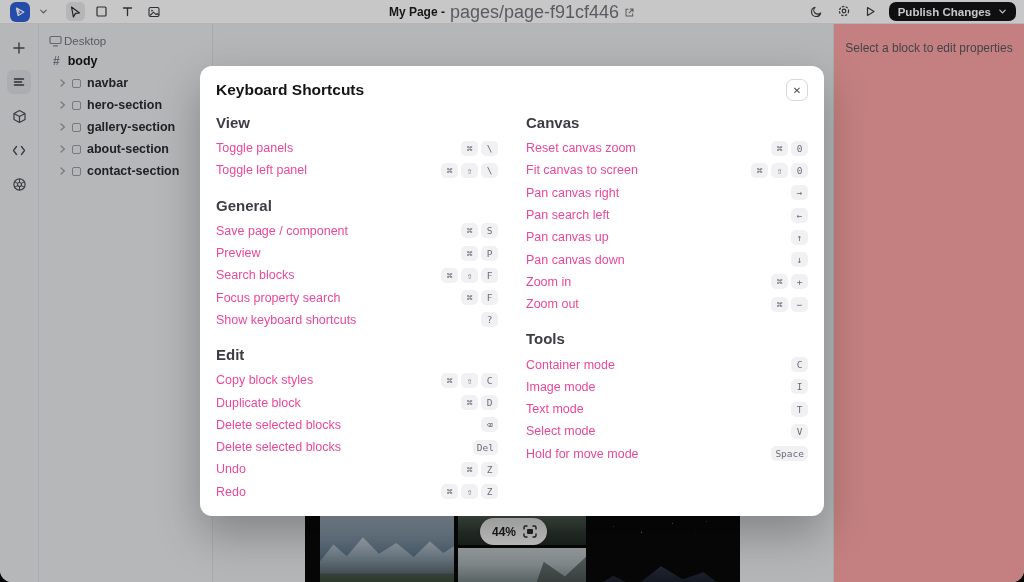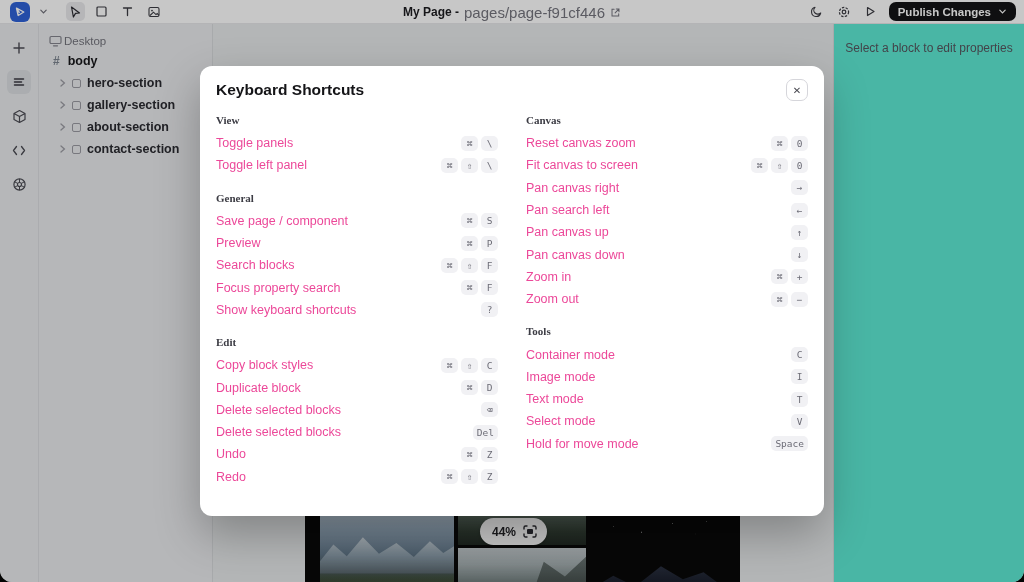--- a/index.html
+++ b/index.html
@@ -15,22 +15,22 @@
               display:flex; align-items:center; justify-content:center; margin-left:2px; cursor:pointer; }
   .tb-ic { display:inline-flex; align-items:center; justify-content:center; width:18px; height:18px;
            border-radius:4px; color:#44444c; cursor:pointer; }
   .tb-chev { margin-left:4px; color:#6f6f78; }
   .toolgroup { display:flex; gap:7px; margin-left:14px; align-items:center; }
   .tool { width:19px; height:19px; display:flex; align-items:center; justify-content:center; border-radius:5px; color:#3c3c43; }
   .tool.active { background:#e9e9ec; }
   .tb-title { position:absolute; left:0; right:0; top:0; height:24px; display:flex; align-items:center;
               justify-content:center; gap:5px; pointer-events:none; }
   .tb-title .main { font-size:12px; font-weight:700; color:#1d1d21; }
-  .tb-title .path { font-size:15px; color:#75757e; }
-  .tb-right { margin-left:auto; display:flex; align-items:center; gap:9px; }
+  .tb-title .path { font-size:18px; color:#75757e; }
+  .tb-right { margin-left:auto; display:flex; gap:9px; }
   .publish-btn { height:19px; background:var(--publish,#141416); color:#fff; border:none; border-radius:7px;
                  font-size:11.5px; font-weight:600; display:flex; align-items:center; gap:7px; padding:0 9px;
                  font-family:inherit; cursor:pointer; }
 
   
   .rail { position:absolute; top:24px; bottom:0; left:0; width:39px; background:#e9ebed;
           border-right:1px solid #dbdde0; display:flex; flex-direction:column; align-items:center;
           padding-top:12px; gap:10px; z-index:2; }
   .rail-btn { width:24px; height:24px; display:flex; align-items:center; justify-content:center;
               border-radius:6px; color:#4c4c54; cursor:pointer; }
@@ -41,21 +41,21 @@
   .device-row { display:flex; align-items:center; gap:2px; padding:3px 0 3px 10px; color:#73737c; font-size:11.5px; }
   .body-row { display:flex; align-items:center; gap:8px; padding:4px 0 4px 14px; height:22px; }
   .body-row .hash { color:#7d8590; font-size:12px; font-weight:600; }
   .body-row .lbl { color:#17171a; font-size:12.5px; font-weight:700; }
   .tree-item { display:flex; align-items:center; gap:6px; height:22px; padding-left:20px; cursor:pointer; }
   .tree-item .chev { color:#9b9ba3; display:flex; }
   .tree-item .sq { width:9px; height:9px; border:1.2px solid #9a9aa2; border-radius:2px; }
   .tree-item .lbl { color:#2b2b31; font-size:12.5px; font-weight:600; }
 
   .canvas { position:absolute; top:24px; bottom:0; left:213px; width:620px; background:#e7e9eb; z-index:1; }
-  .props { position:absolute; top:24px; bottom:0; right:0; width:191px; background:#5eead4;
+  .props { position:absolute; top:24px; bottom:0; right:0; width:191px; background:#fca5a5;
            border-left:1px solid #d8dadd; text-align:center; padding-top:17px; z-index:2; }
   .props .empty { font-size:12px; color:#56565e; }
 
   
   .gallery { position:absolute; left:92px; top:492px; width:435px; height:90px; background:#0a0a0a;
              display:flex; gap:4px; padding:0 21px 0 15px; }
   .ph { position:relative; overflow:hidden; }
   .ph-a { width:134px; height:100%;
           background:linear-gradient(180deg,#aebfcd 0%,#93a8ba 16%,#7e93a5 28%,#62788a 42%,#4b5a60 56%,#42503f 72%,#2b3a2a 88%,#1f2d1d 100%); }
   .ph-a::before { content:""; position:absolute; left:0; right:0; top:18%; height:46%;
@@ -91,21 +91,21 @@
   .overlay { position:absolute; inset:0; background:var(--overlay,rgba(0,0,0,0.22)); z-index:10; }
   .modal { position:absolute; left:200px; top:66px; width:624px; height:450px; background:#ffffff;
            border-radius:12px; z-index:20; padding:13px 16px 14px; box-shadow:0 18px 45px rgba(0,0,0,.28); }
   .modal-head { display:flex; align-items:center; justify-content:space-between; }
   .modal-title { font-size:15.5px; font-weight:700; color:#141417; }
   .close-btn { width:22px; height:22px; border:1px solid #d6d6db; background:#fff; border-radius:7px;
                color:#47474f; font-size:10px; display:flex; align-items:center; justify-content:center;
                cursor:pointer; font-family:inherit; }
   .cols { display:flex; gap:28px; margin-top:6px; }
   .col { flex:1; min-width:0; }
-  .sec-title { font-size:11px; font-weight:600; color:#3c3c44; margin:15px 0 6px;font-family:Liberation Serif, serif; }
+  .sec-title { font-size:15px; font-weight:600; color:#3c3c44; margin:15px 0 6px; }
   .sec:first-child .sec-title { margin-top:7px; }
   .srow { display:flex; align-items:center; justify-content:space-between; height:22.3px; }
   .slabel { font-size:12.5px; color:#ec4899; }
   .keys { display:flex; gap:3px; }
   kbd { min-width:17px; height:15px; padding:0 4px; background:#f1f1f4; border-radius:5px;
         display:inline-flex; align-items:center; justify-content:center;
         font-family:"DejaVu Sans Mono","DejaVu Sans",monospace; font-size:9.5px; color:#6c6c76; }
 
   svg { display:block; }
 </style>
@@ -247,20 +247,29 @@
               <path d="M4.5 10.8 H8.5" stroke="#84848d" stroke-width="1.2" stroke-linecap="round"></path>
             </svg>
         </span>
         <span>Desktop</span>
       </div>
       <div class="body-row">
         <span class="hash">#</span>
         <span class="lbl">body</span>
       </div>
       <div>
+  <div class="tree-item">
+    <span class="chev">
+      <svg width="7" height="8" viewBox="0 0 7 8">
+                <path d="M2 1 L5.4 4 L2 7" fill="none" stroke="currentColor" stroke-width="1.3" stroke-linecap="round"></path>
+              </svg>
+    </span>
+    <span class="sq"></span>
+    <span class="lbl">navbar</span>
+  </div>
 
   <div class="tree-item">
     <span class="chev">
       <svg width="7" height="8" viewBox="0 0 7 8">
                 <path d="M2 1 L5.4 4 L2 7" fill="none" stroke="currentColor" stroke-width="1.3" stroke-linecap="round"></path>
               </svg>
     </span>
     <span class="sq"></span>
     <span class="lbl">hero-section</span>
   </div>

